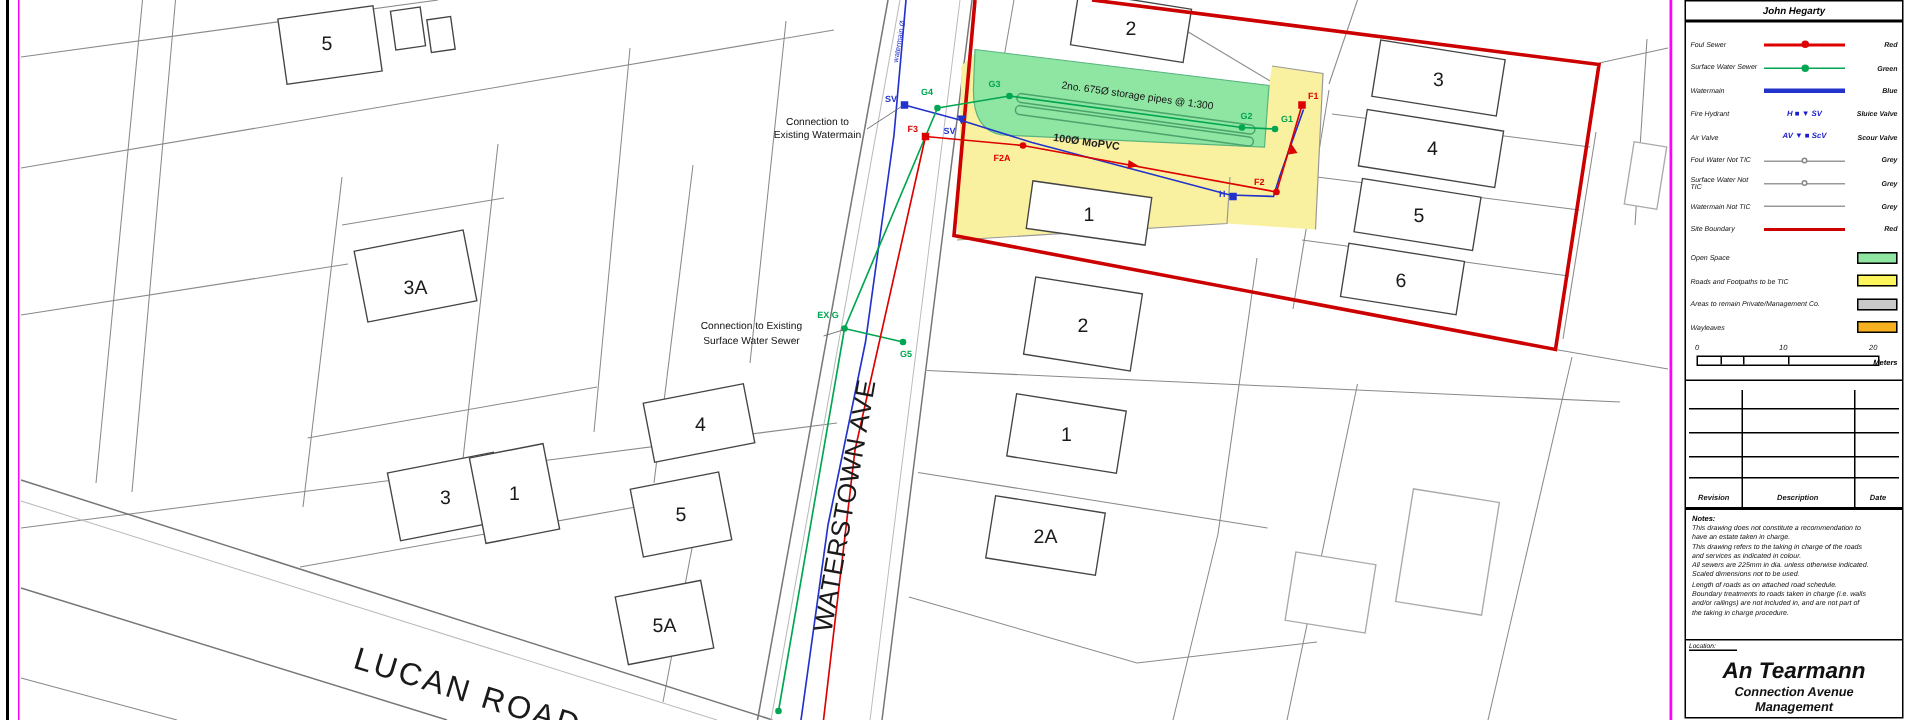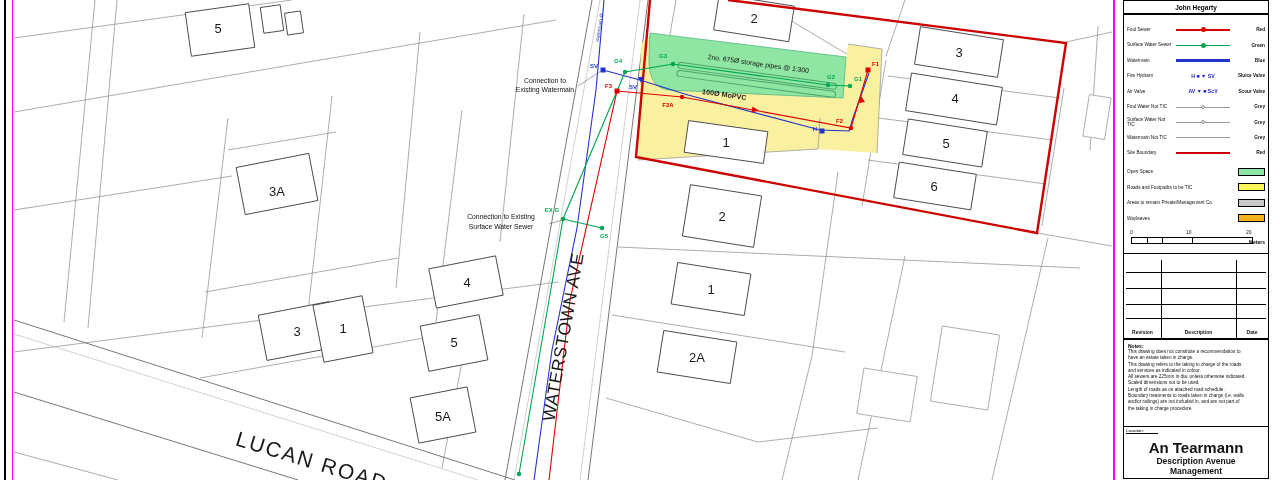--- a/index.html
+++ b/index.html
@@ -1,21 +1,21 @@
 <!DOCTYPE html>
 <html><head>
 <meta charset="utf-8">
 <style>
   html,body{margin:0;padding:0;background:#fff;font-family:"Liberation Sans",sans-serif;}
   #sheet{position:relative;width:1280px;height:480px;background:#fff;overflow:hidden;}
   .vline{position:absolute;top:0;height:480px;}
   
   #panel{position:absolute;left:1115px;top:0;width:165px;height:480px;background:#fff;}
   #pbox{position:absolute;left:8px;top:0;width:146px;height:479px;border:1.4px solid #000;box-sizing:border-box;background:#fff;}
-  .sec{position:absolute;left:0;width:100%;box-sizing:border-box;}
+  .sec{position:absolute;left:0;width:100%;box-sizing:border-box;font-style:italic;}
   #name{top:0;height:14px;border-bottom:2px solid #000;text-align:center;font-size:6.5px;font-weight:bold;line-height:13px;}
   #lrows{top:15px;height:146px;padding:6px 3px 0 3px;}
   .lrow{display:flex;align-items:center;height:15.4px;}
   .ll{width:47px;font-size:4.7px;line-height:1.15;color:#111;}
   .lsym{flex:1;position:relative;height:10px;}
   .lr{width:33px;font-size:4.7px;text-align:right;color:#111;font-weight:bold;}
   .ln{position:absolute;left:2px;right:2px;top:4.5px;height:1.6px;}
   .ln.thick{height:2.6px;top:4px;}
   .ln.thin{height:1px;top:5px;}
   .cdot{position:absolute;left:50%;top:2.5px;width:5px;height:5px;border-radius:50%;margin-left:-2.5px;}
@@ -357,18 +357,18 @@
         <div class="nline">Scaled dimensions not to be used.</div>
         <div class="nline">Length of roads as on attached road schedule.</div>
         <div class="nline">Boundary treatments to roads taken in charge (i.e. walls</div>
         <div class="nline">and/or railings) are not included in, and are not part of</div>
         <div class="nline">the taking in charge procedure.</div>
       </div>
 
       <div id="loc" class="sec">
         <span class="llab">Location:</span>
         <div class="t1">An Tearmann</div>
-        <div class="t2">Description Avenue</div>
+        <div class="t2">Connection Avenue</div>
         <div class="t2">Management</div>
       </div>
     </div>
   </div>
 </div>
 
 </body></html>

